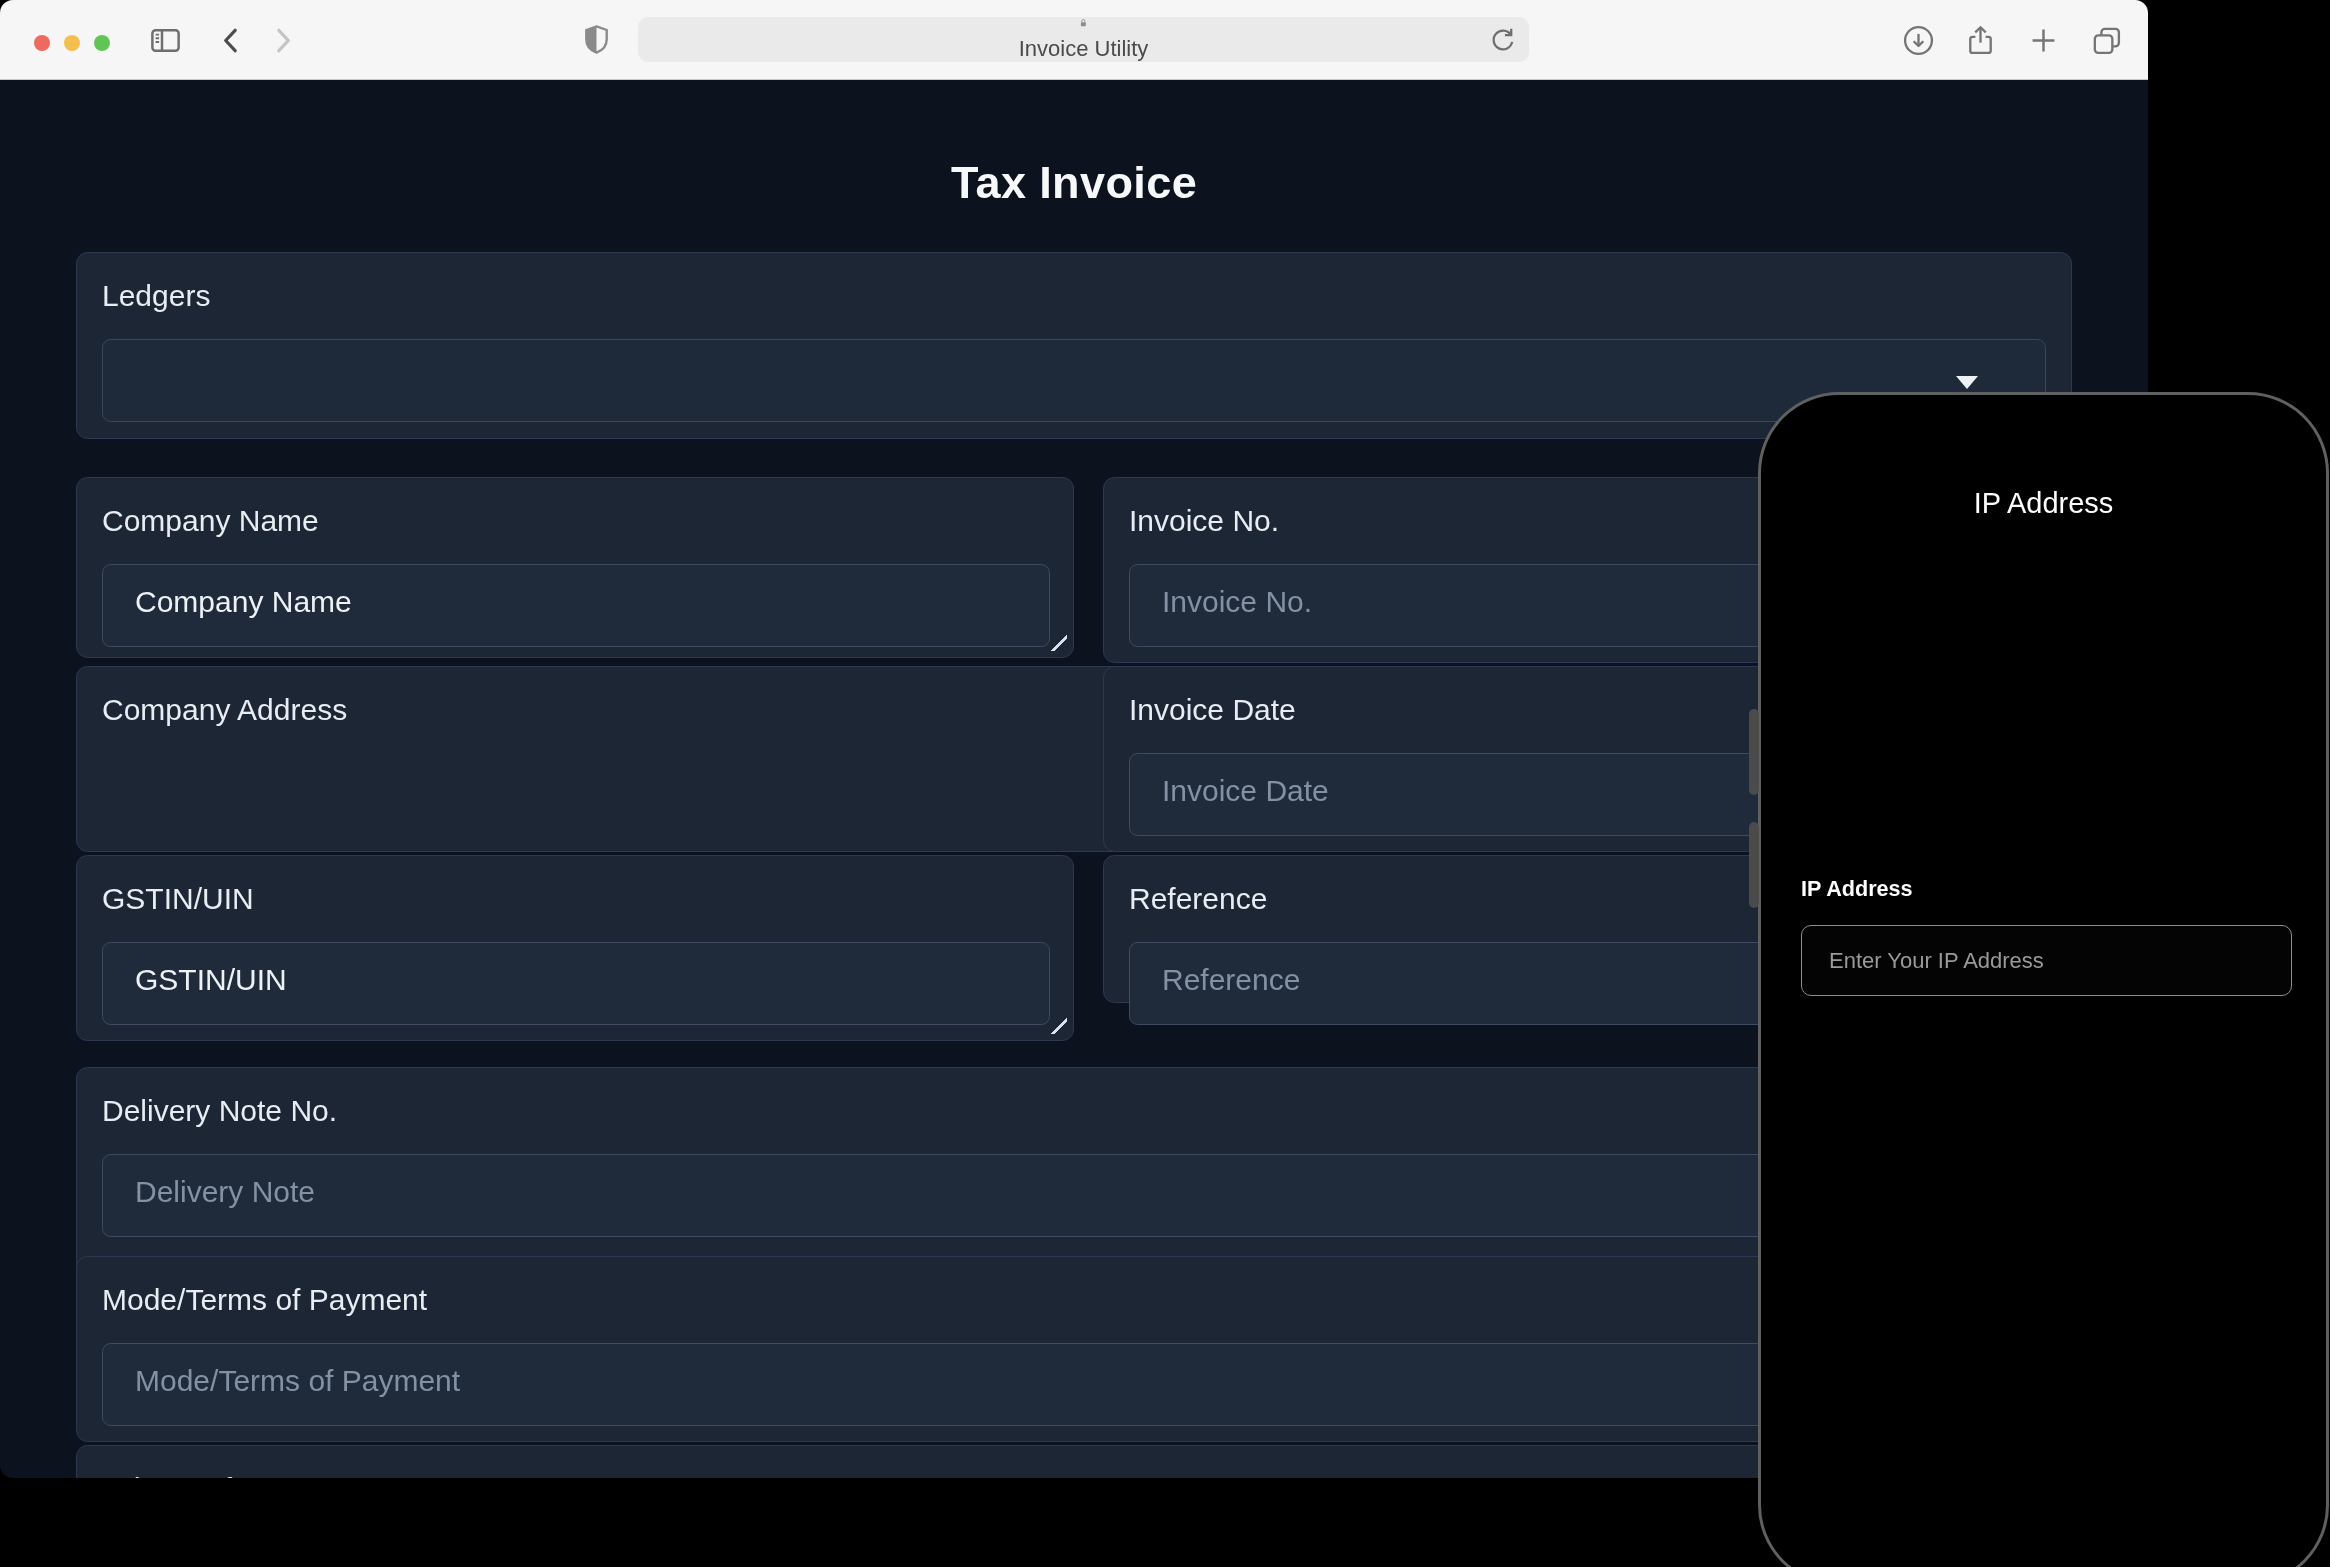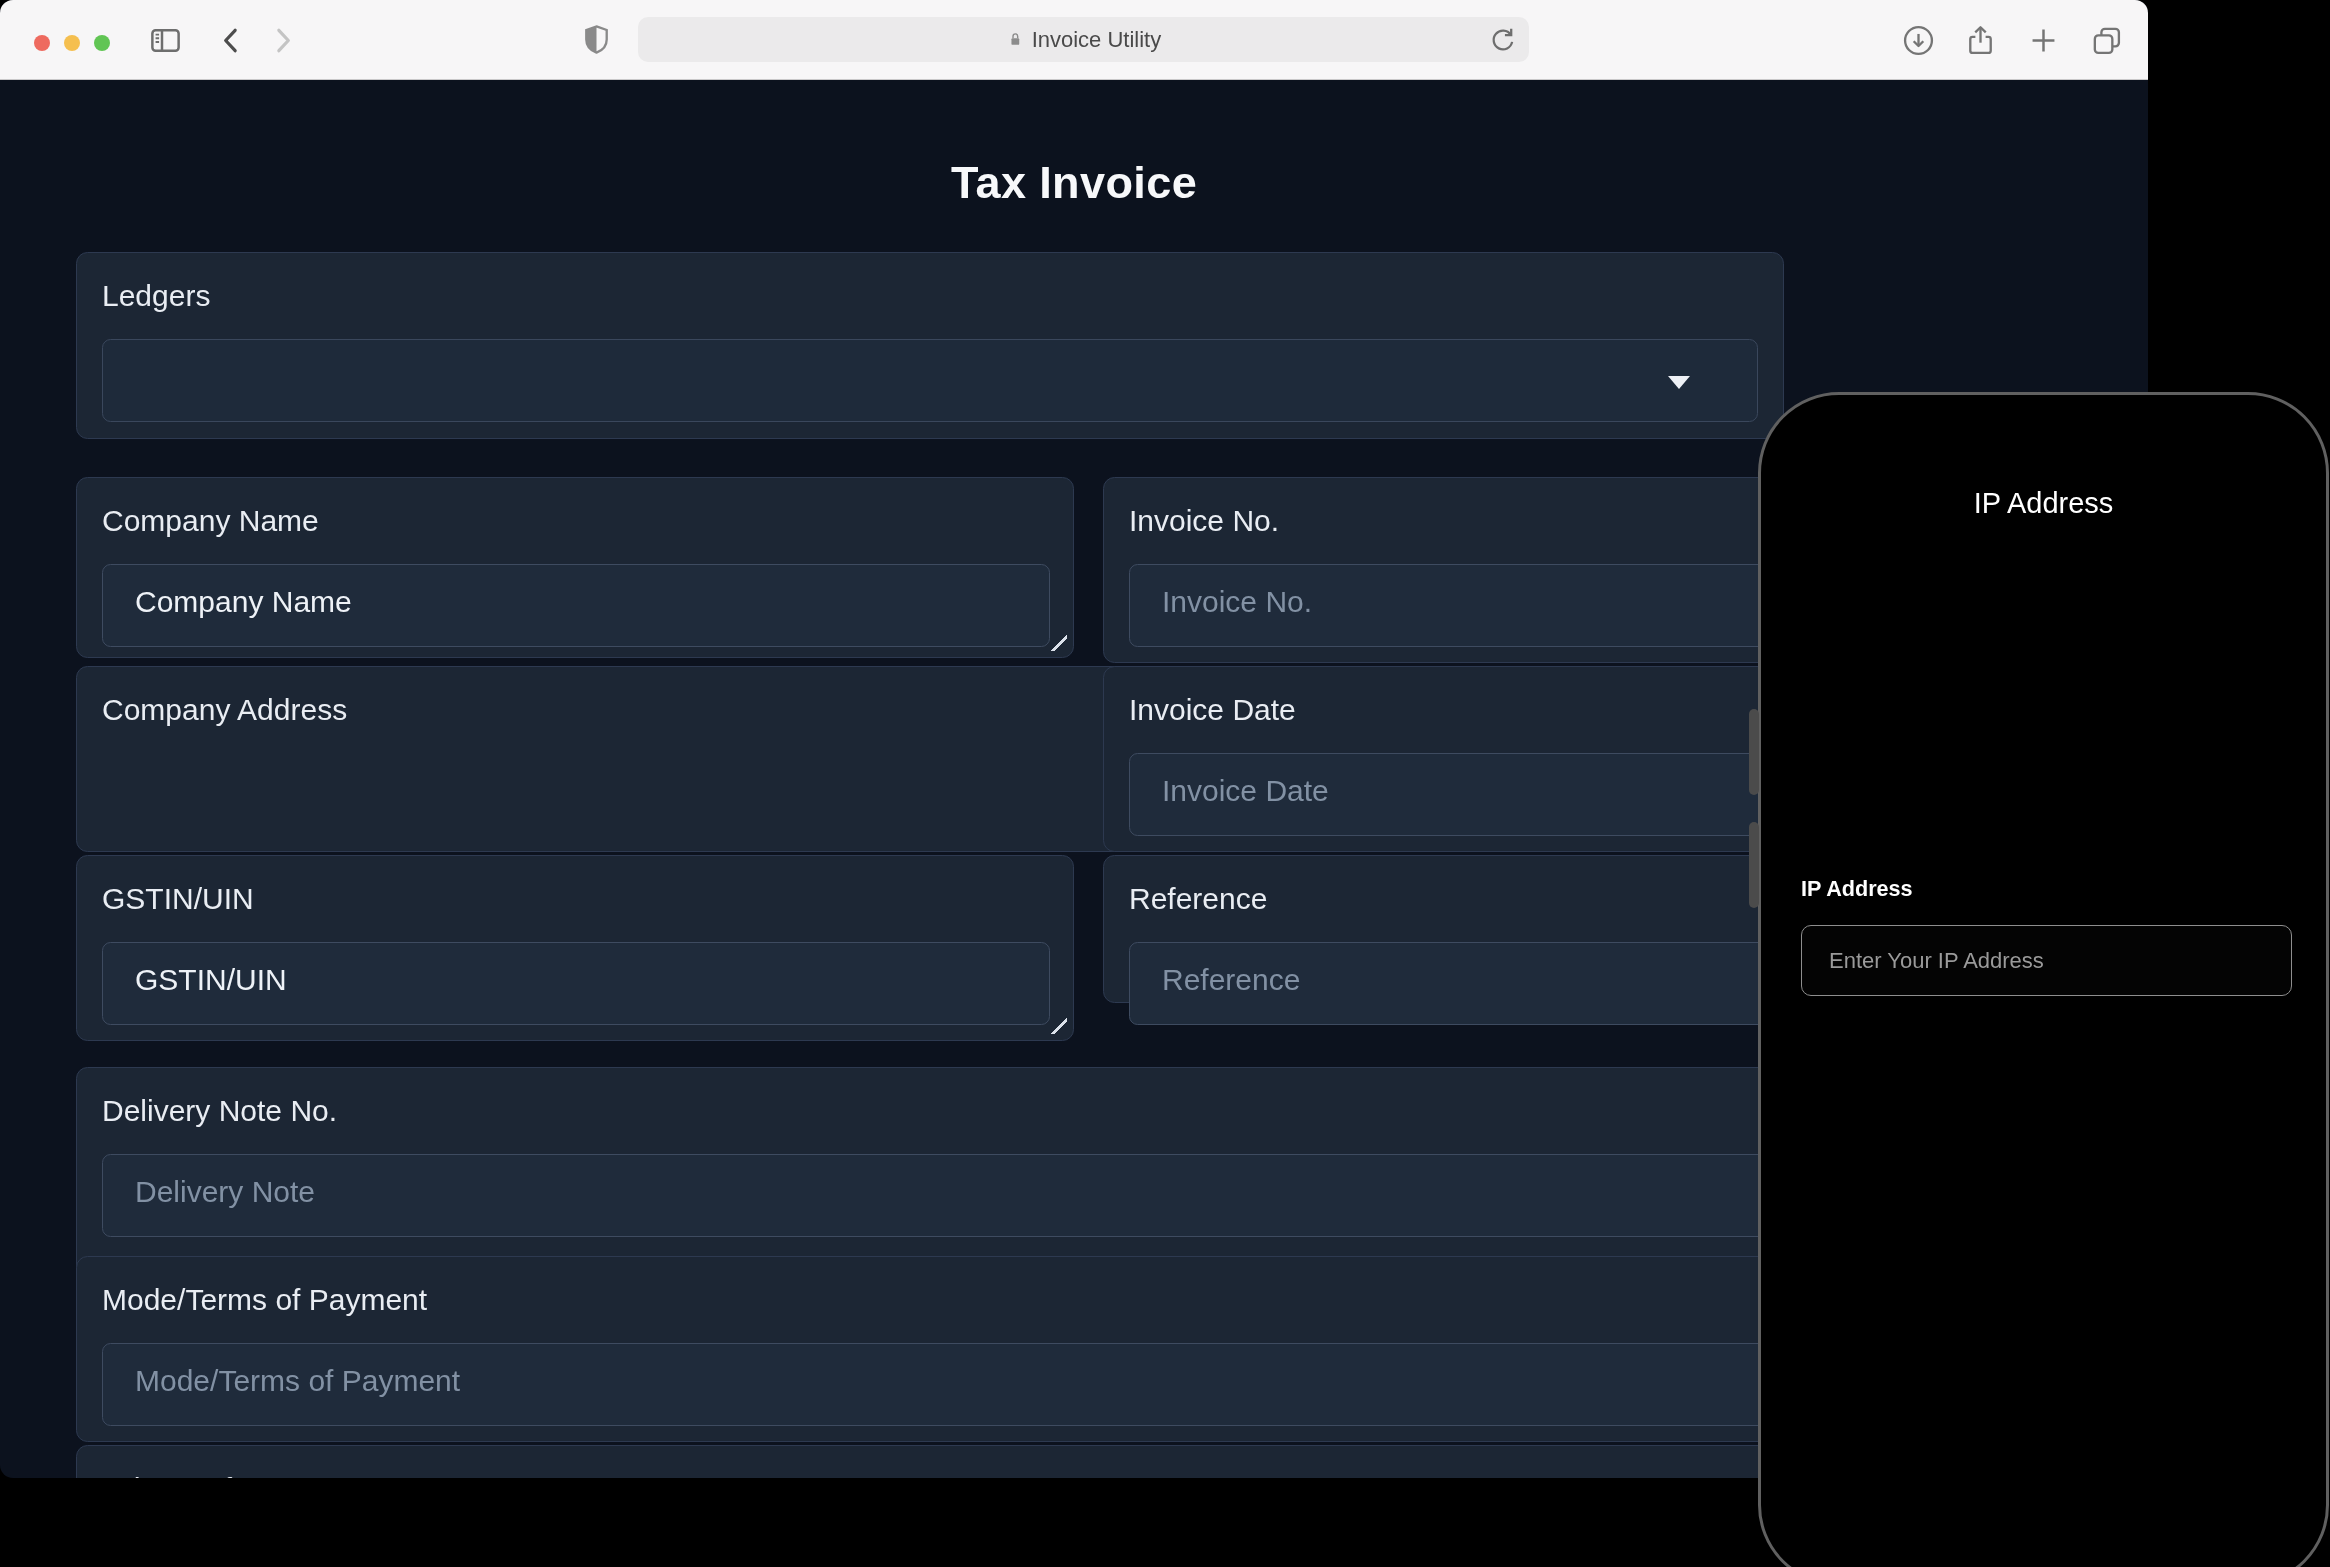--- a/index.html
+++ b/index.html
@@ -17,21 +17,21 @@
     background:#f7f6f7;border-bottom:1.4px solid #c9c8c9;box-sizing:border-box;
   }
   .tl{position:absolute;top:35px;width:16px;height:16px;border-radius:50%;}
   .tl.red{left:34px;background:#ee6a5f;}
   .tl.yellow{left:64px;background:#f5bf4f;}
   .tl.green{left:94px;background:#61c554;}
   .tbicon{position:absolute;top:23px;width:35px;height:35px;}
   .urlbar{
     position:absolute;left:638px;top:17.3px;width:891px;height:45px;
     background:#ebeaeb;border-radius:10px;
-    display:flex;align-items:center;justify-content:center;gap:7.2px;
+    display:flex;align-items:center;justify-content:center;gap:7.2px;flex-direction:column;
   }
   .urltext{font-size:22px;color:#4a4a4a;}
   .refresh{position:absolute;right:11.5px;top:6.5px;width:32px;height:32px;}
   
   .page-title{
     position:absolute;left:0;top:157px;width:2148px;text-align:center;
     font-size:45px;font-weight:700;color:#f7f8fa;letter-spacing:0.4px;
   }
   .card{
     position:absolute;background:#1c2634;border:1.4px solid #2d3950;
@@ -150,21 +150,21 @@
       <line x1="4.5" y1="12" x2="19.5" y2="12" stroke="#757575" stroke-width="1.7"></line>
     </svg>
     <svg class="tbicon" style="left:2089px" viewBox="0 0 24 24">
       <rect x="8.5" y="4" width="12" height="12" rx="2.4" fill="none" stroke="#757575" stroke-width="1.6"></rect>
       <rect x="4" y="8.5" width="12" height="12" rx="2.4" fill="#f7f6f7" stroke="#757575" stroke-width="1.6"></rect>
     </svg>
   </div>
 
   <div class="page-title">Tax Invoice</div>
 
-  <div class="card" style="left:76px;top:252px;width:1708px;height:187px;">
+  <div class="card" style="left:76px;top:252px;width:1996px;height:187px;">
     <div class="f-label">Ledgers</div>
     <div class="select">
       <span></span>
       <span class="caret"></span>
     </div>
   </div>
 
   <div class="card" style="left:76px;top:477px;width:998px;height:181px;">
     <div class="f-label">Company Name</div>
     <textarea class="ta" style="width: 948px;">Company Name</textarea>

